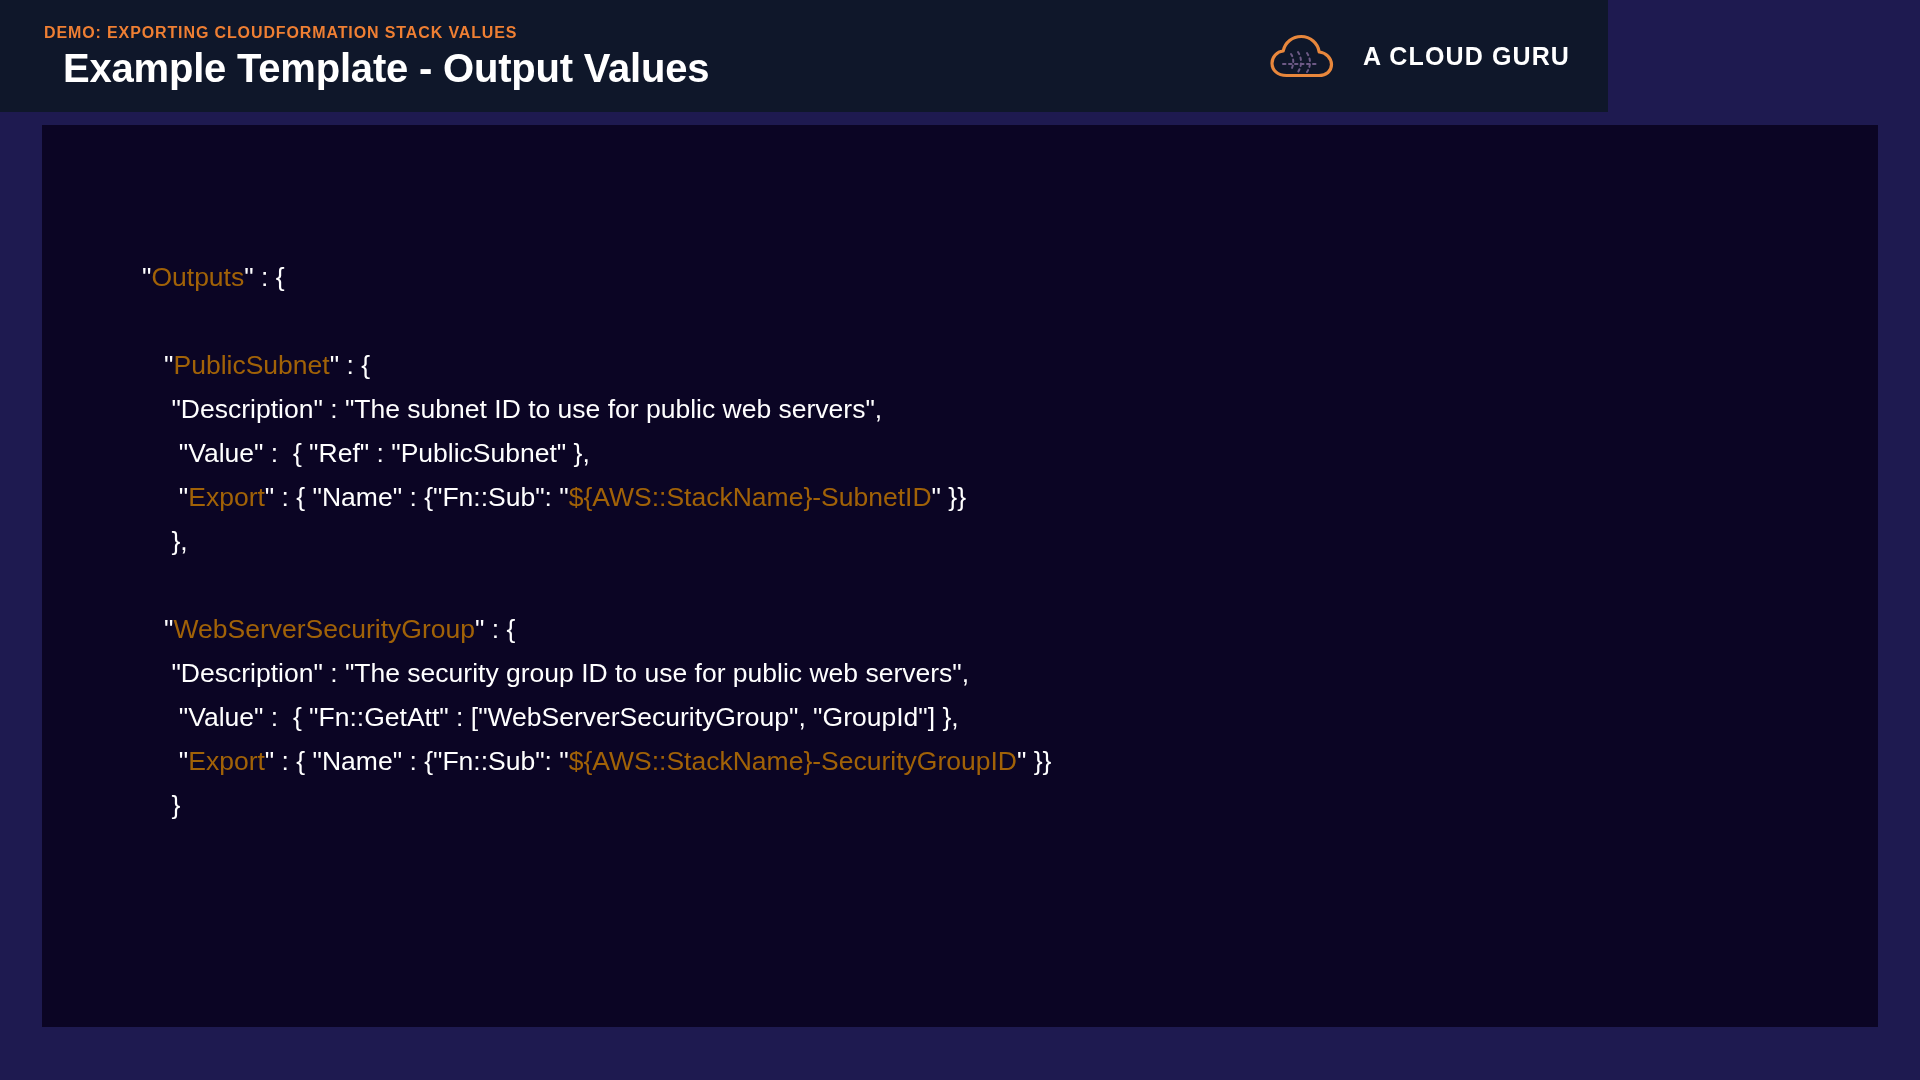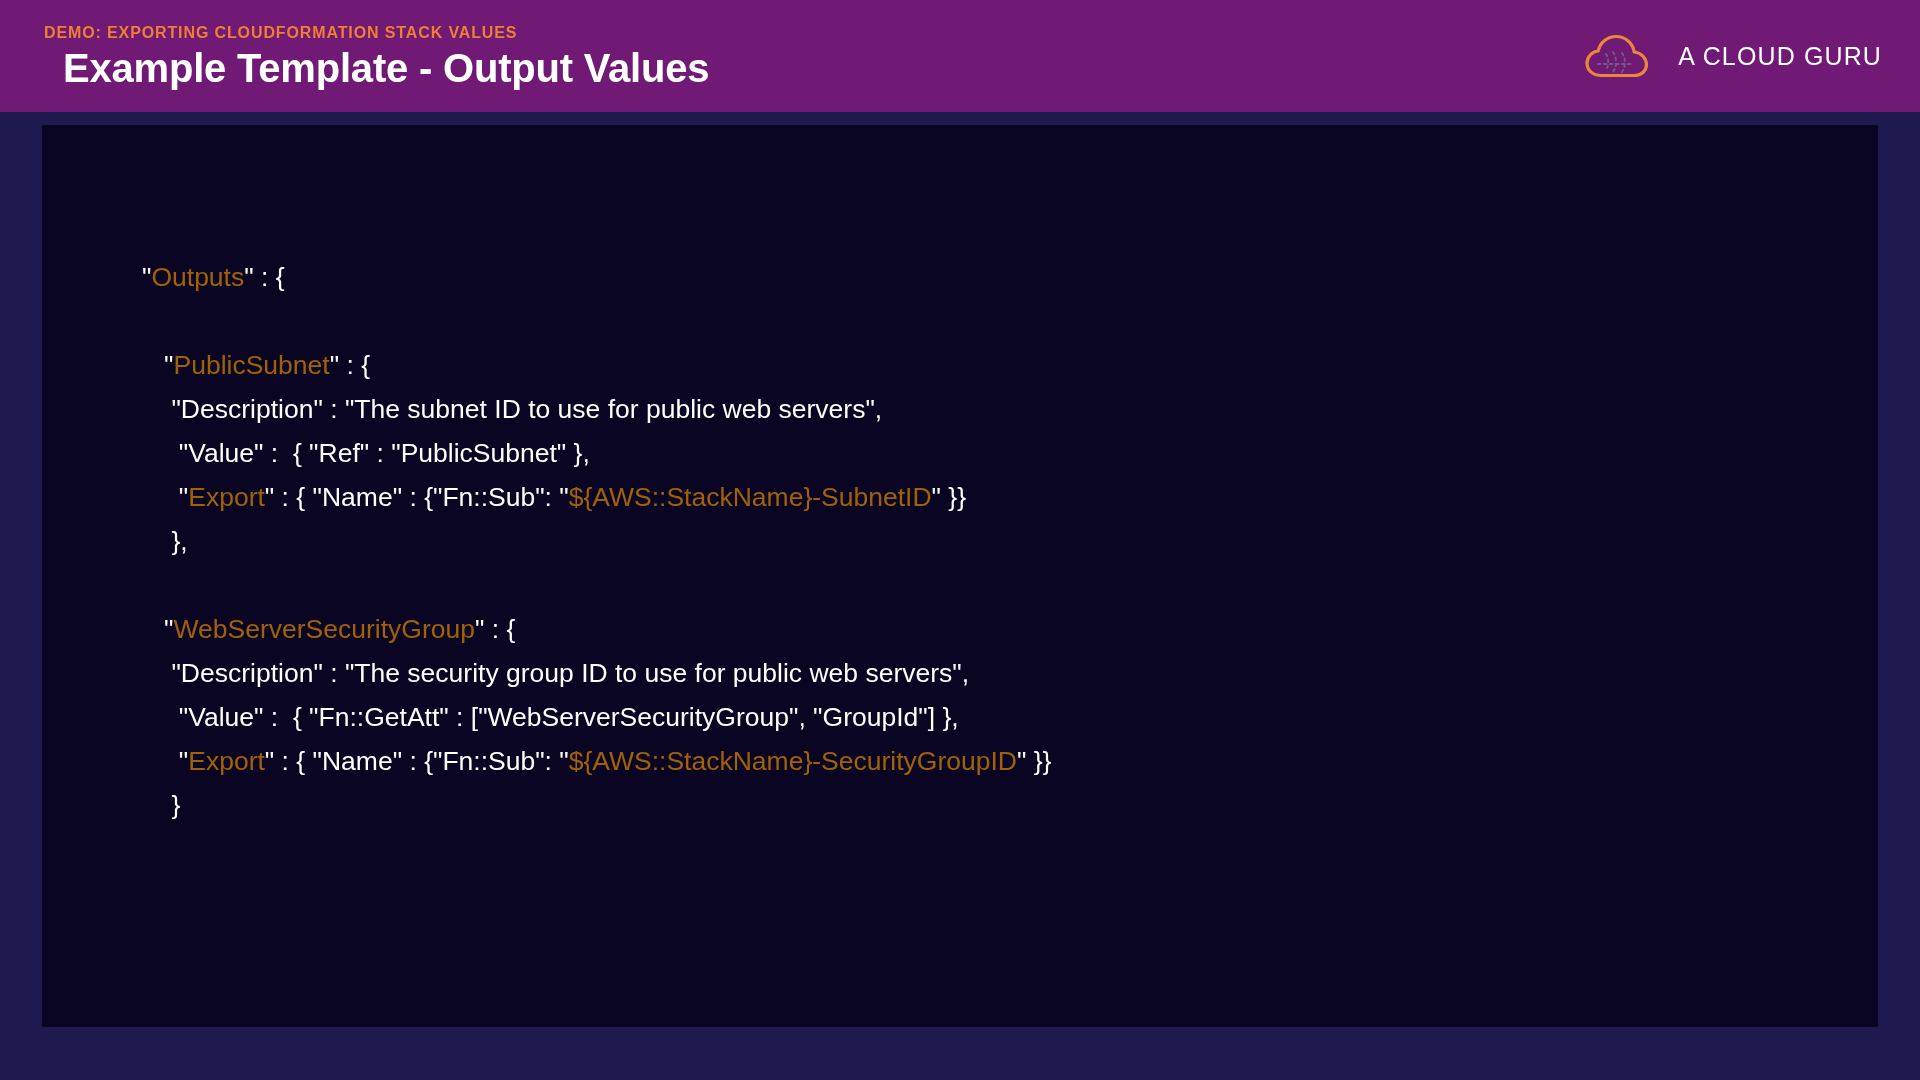--- a/index.html
+++ b/index.html
@@ -21,23 +21,23 @@
     width: 1920px;
     height: 1080px;
     background: #1e1a50;
   }
 
   
   #header {
     position: absolute;
     left: 0;
     top: 0;
-    width: 1920px;
+    width: 1608px;
     height: 112px;
-    background: #701a75;
+    background: #0f172a;
     box-sizing: border-box;
   }
 
   #eyebrow {
     position: absolute;
     left: 44px;
     top: 24px;
     font-size: 16px;
     font-weight: bold;
     letter-spacing: 0.055em;
@@ -80,21 +80,21 @@
     height: 46px;
   }
   #logo-cloud {
     width: 66px;
     height: 44px;
     display: block;
   }
   #logo-text {
     margin-left: 28px;
     font-size: 25px;
-    font-weight: normal;
+    font-weight: bold;
     color: #ffffff;
     letter-spacing: 0.045em;
     white-space: nowrap;
   }
 
   
   #code-panel {
     position: absolute;
     left: 42px;
     top: 125px;

